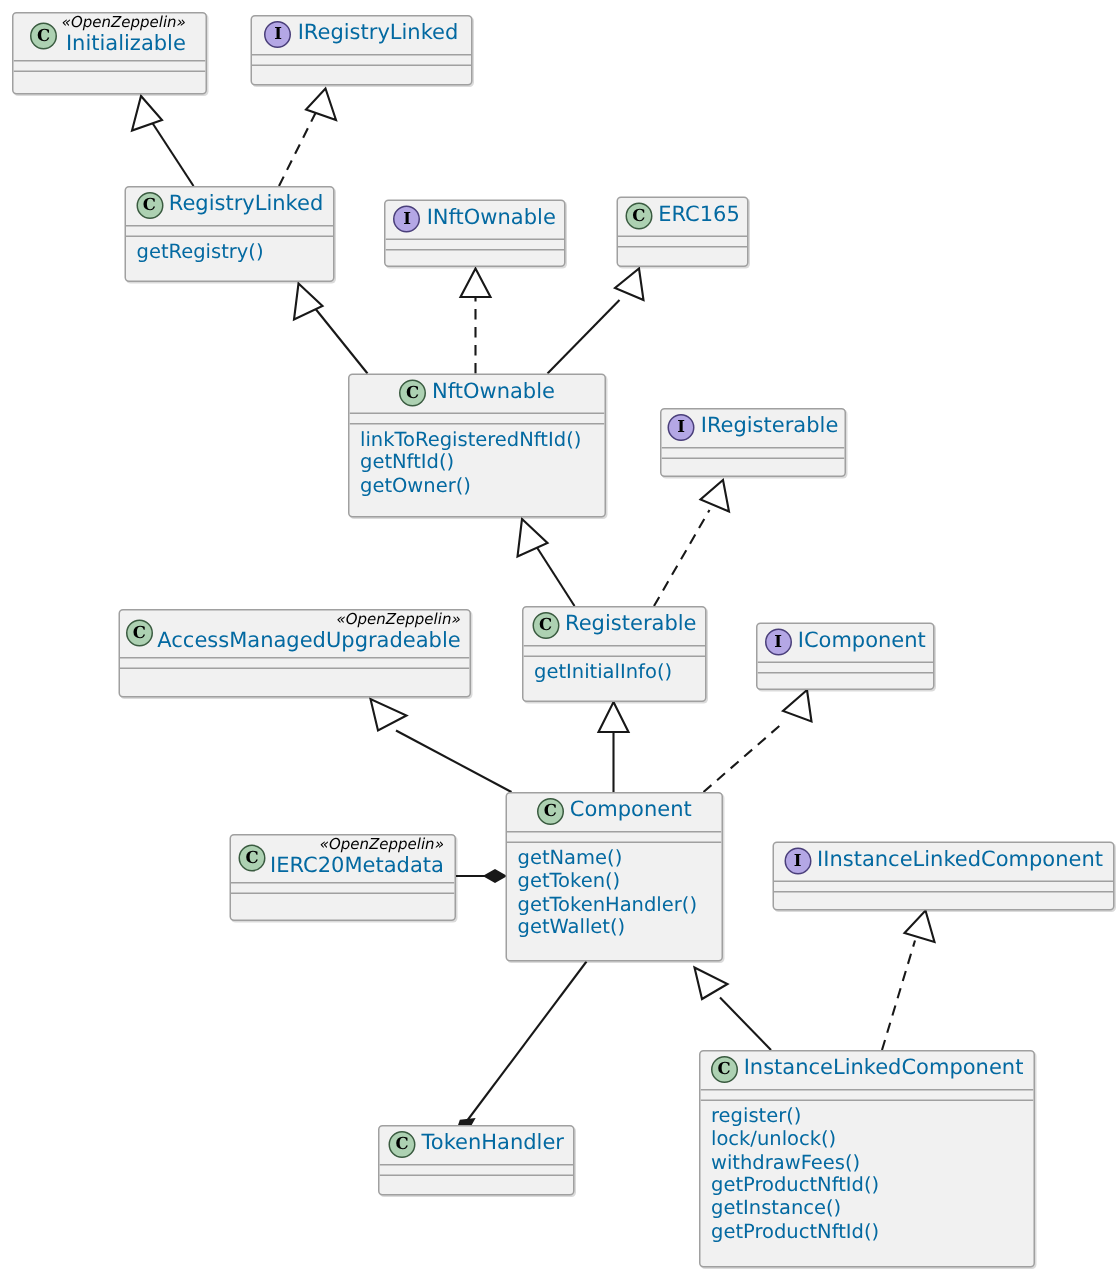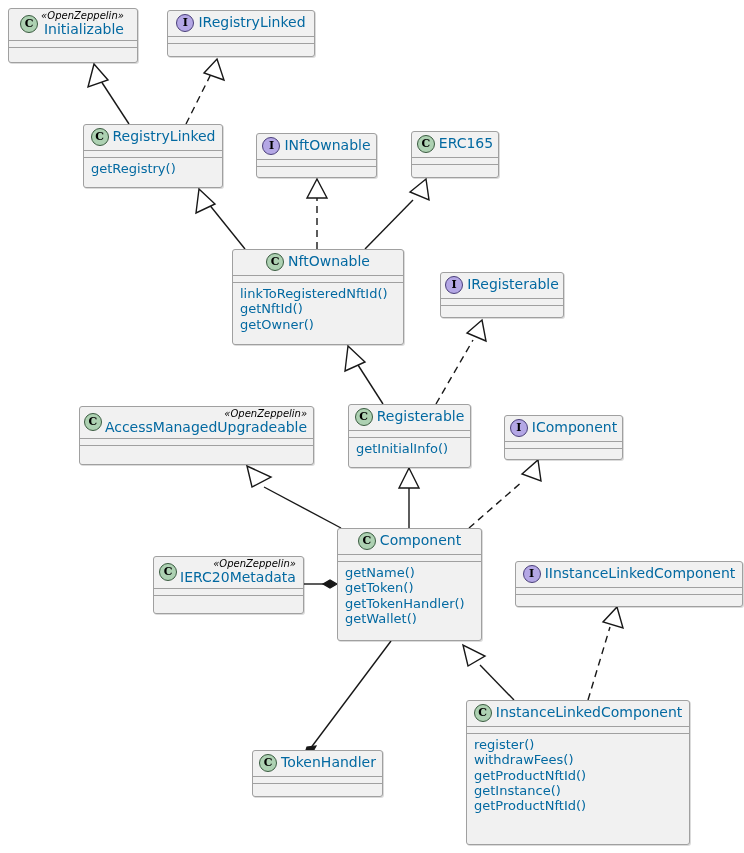--- a/index.html
+++ b/index.html
@@ -362,20 +362,21 @@
           <span class="circ cls">C</span>
           <div class="titlewrap">
             <div class="tname">InstanceLinkedComponent</div>
           </div>
         </div>
         <div class="sep"></div>
         <div class="compart empty"></div>
         <div class="sep"></div>
         <div class="compart">
           <div class="member">register()</div>
+          <div class="member">lock/unlock()</div>
           <div class="member">withdrawFees()</div>
           <div class="member">getProductNftId()</div>
           <div class="member">getInstance()</div>
           <div class="member">getProductNftId()</div>
         </div>
       </div>
       <div class="node" style="left: 252px; top: 750px; width: 131px; min-height: 47px;">
         <div class="hdr">
           <span class="circ cls">C</span>
           <div class="titlewrap">

